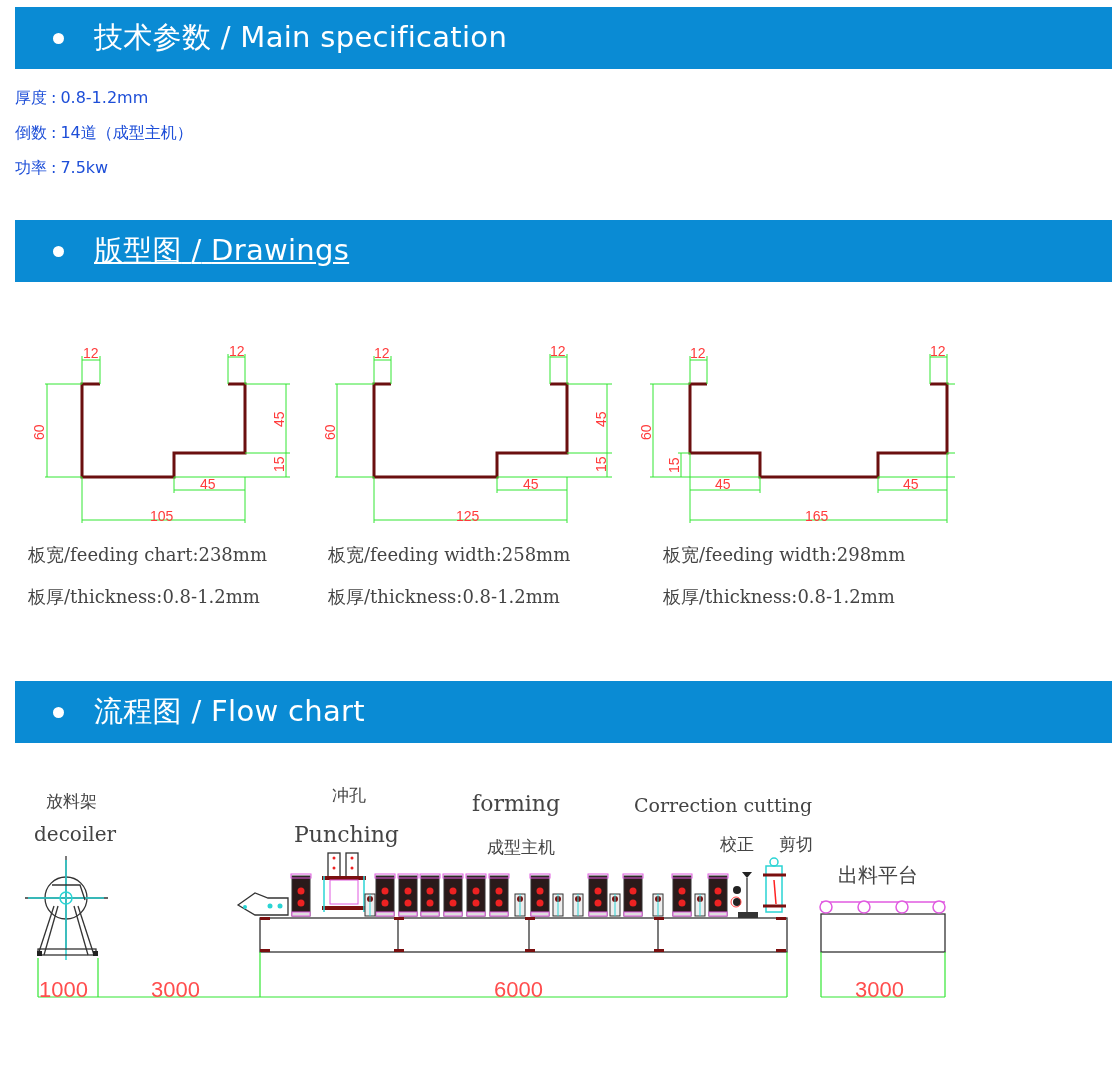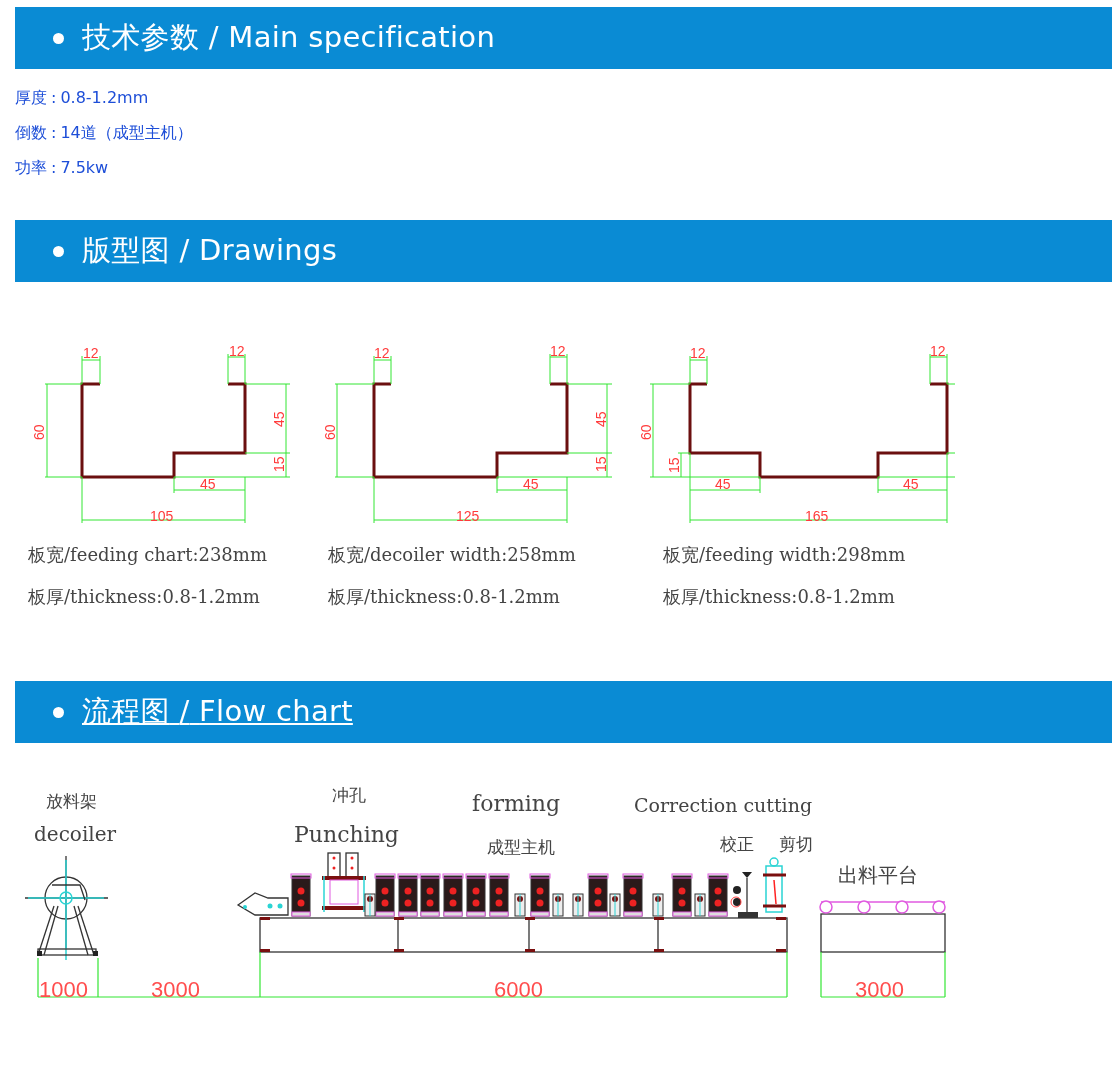--- a/index.html
+++ b/index.html
@@ -1,20 +1,20 @@
 <!DOCTYPE html>
 <html><head>
 <meta charset="utf-8">
 <style>
   html,body{margin:0;padding:0;background:#fff;}
   body{width:1112px;height:1076px;position:relative;overflow:hidden;font-family:"DejaVu Sans","Liberation Sans",sans-serif;color:#111;}
   .band{position:absolute;left:15px;width:1097px;height:62px;background:#0a8bd4;color:#fff;display:flex;align-items:center;}
   .band .dot{width:11px;height:11px;border-radius:50%;background:#fff;margin-left:38px;margin-right:18px;flex:none;}
-  .band .ttl{font-family:"DejaVu Sans","Liberation Sans",sans-serif;font-size:29px;letter-spacing:0.3px;white-space:nowrap;}
-  #h1{top:7px;} #h2{top:220px;} #h3{top:681px;text-decoration:underline;}
+  .band .ttl{font-family:"DejaVu Sans","Liberation Sans",sans-serif;font-size:29px;letter-spacing:0.3px;white-space:nowrap;margin-left:12px;}
+  #h1{top:7px;} #h2{top:220px;text-decoration:underline;} #h3{top:681px;}
   .spec{position:absolute;left:15px;font-size:16px;color:#1d4ed8;font-family:"DejaVu Sans","Liberation Sans",sans-serif;}
   .spec .sep{margin:0 4px;}
   .cap{position:absolute;font-family:"DejaVu Serif","Liberation Serif",serif;font-size:18px;color:#444;white-space:nowrap;}
   svg text{font-family:"Liberation Sans","DejaVu Sans",sans-serif;}
   .fl{font-family:"DejaVu Serif","Liberation Serif",serif;fill:#444;}
 </style>
 </head>
 <body>
 
 <div class="band" id="h1">
@@ -126,21 +126,21 @@
       <line class="dl" x1="947" y1="453" x2="947" y2="523"></line>
     <line class="dl" x1="878" y1="490" x2="947" y2="490"></line>
     <text class="dt" x="903" y="489">45</text>
     <line class="dl" x1="690" y1="520" x2="947" y2="520"></line>
     <text class="dt" x="805" y="521">165</text>
   </g>
 </svg>
 
 <div class="cap" style="left:28px;top:543px">板宽/feeding chart:238mm</div>
 <div class="cap" style="left:28px;top:585px">板厚/thickness:0.8-1.2mm</div>
-<div class="cap" style="left:328px;top:543px">板宽/decoiler width:258mm</div>
+<div class="cap" style="left:328px;top:543px">板宽/feeding width:258mm</div>
 <div class="cap" style="left:328px;top:585px">板厚/thickness:0.8-1.2mm</div>
 <div class="cap" style="left:663px;top:543px">板宽/feeding width:298mm</div>
 <div class="cap" style="left:663px;top:585px">板厚/thickness:0.8-1.2mm</div>
 
 <div class="band" id="h3">
   <span class="dot"></span>
   <span class="ttl"><span>流程图</span> <span>/</span> <span>Flow chart</span></span>
 </div>
 
 <svg style="position:absolute;left:0;top:770px" width="1112" height="240" viewBox="0 770 1112 240">

